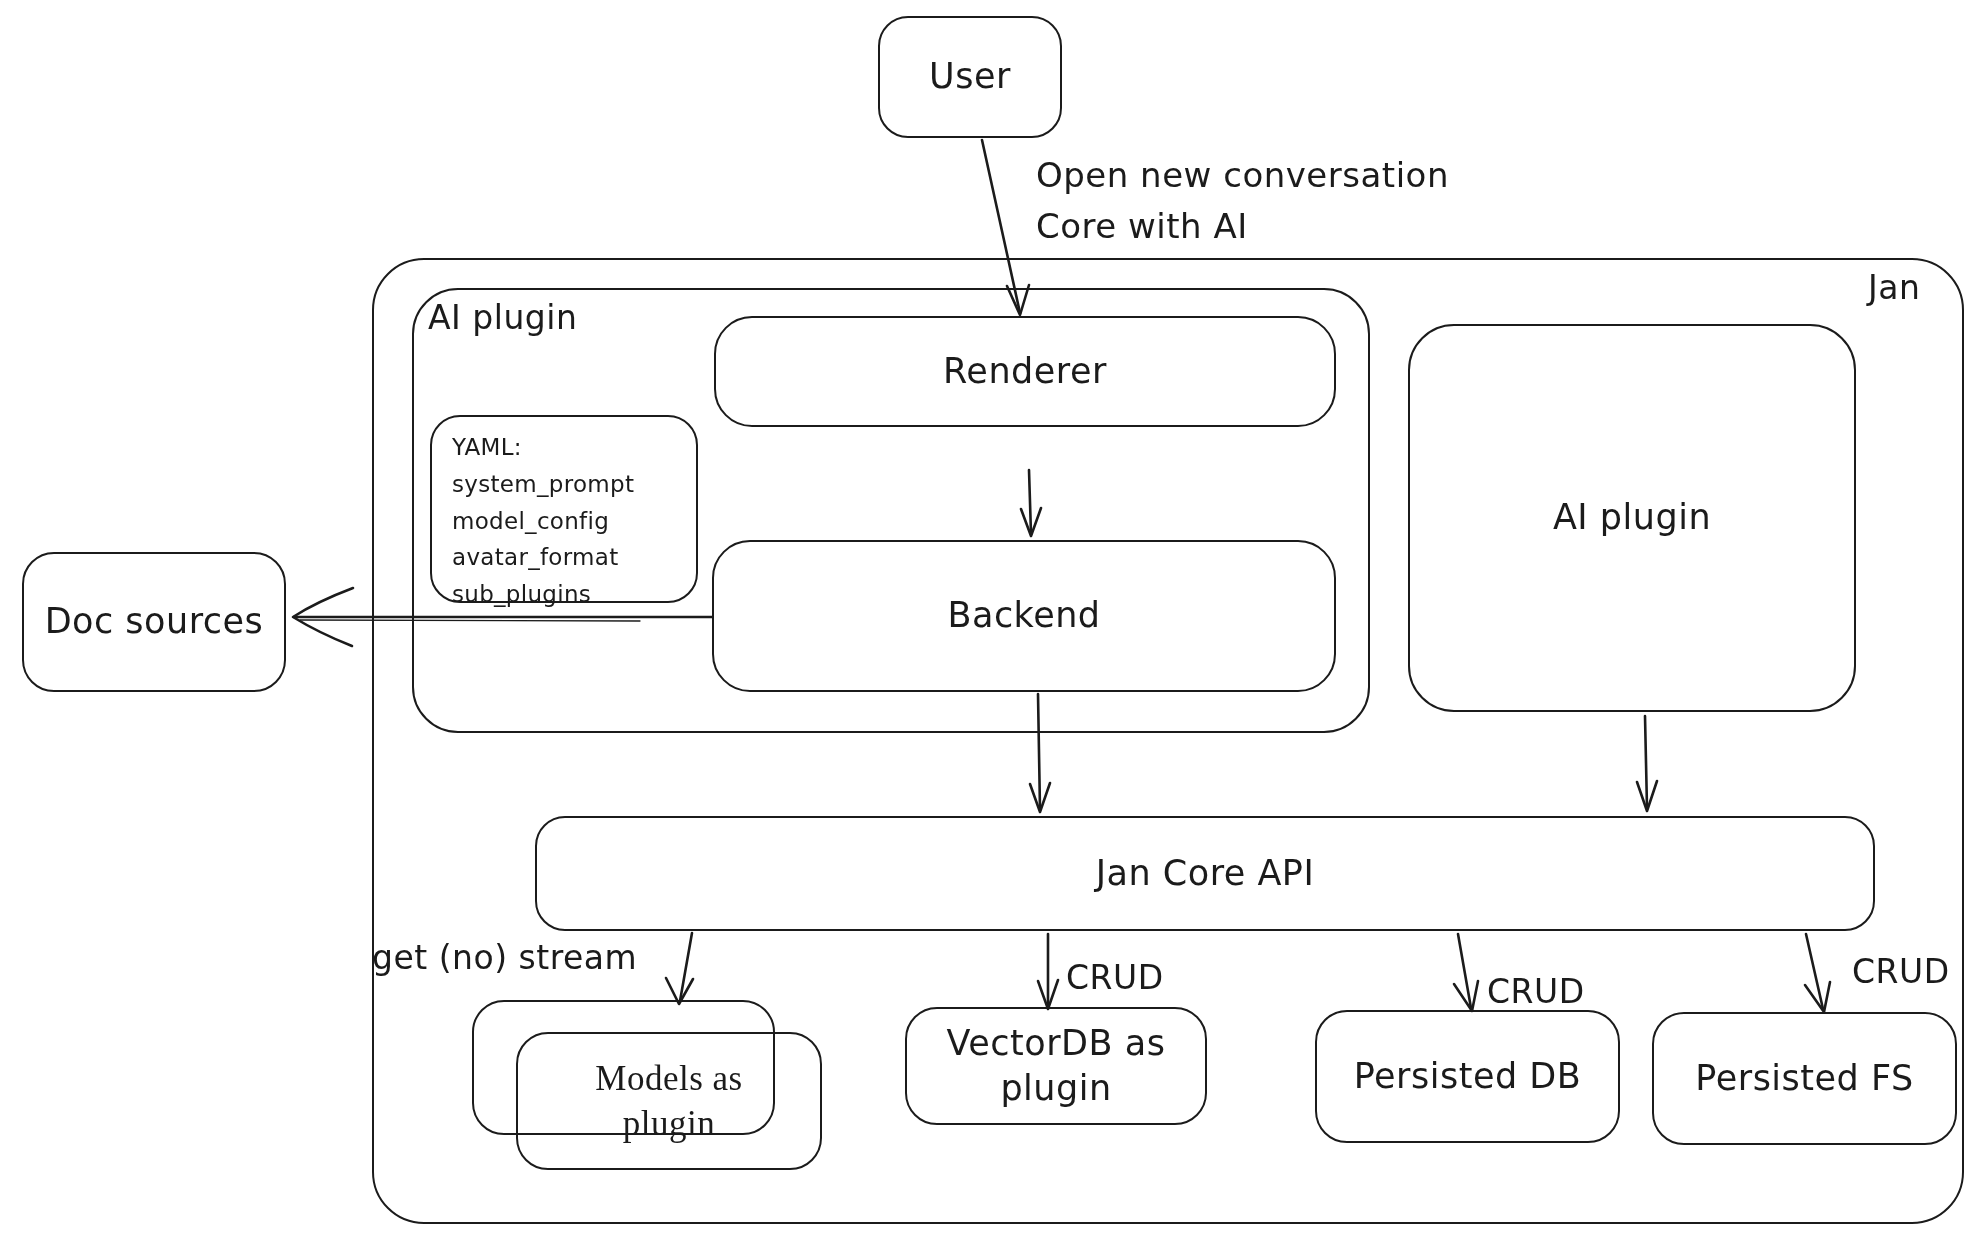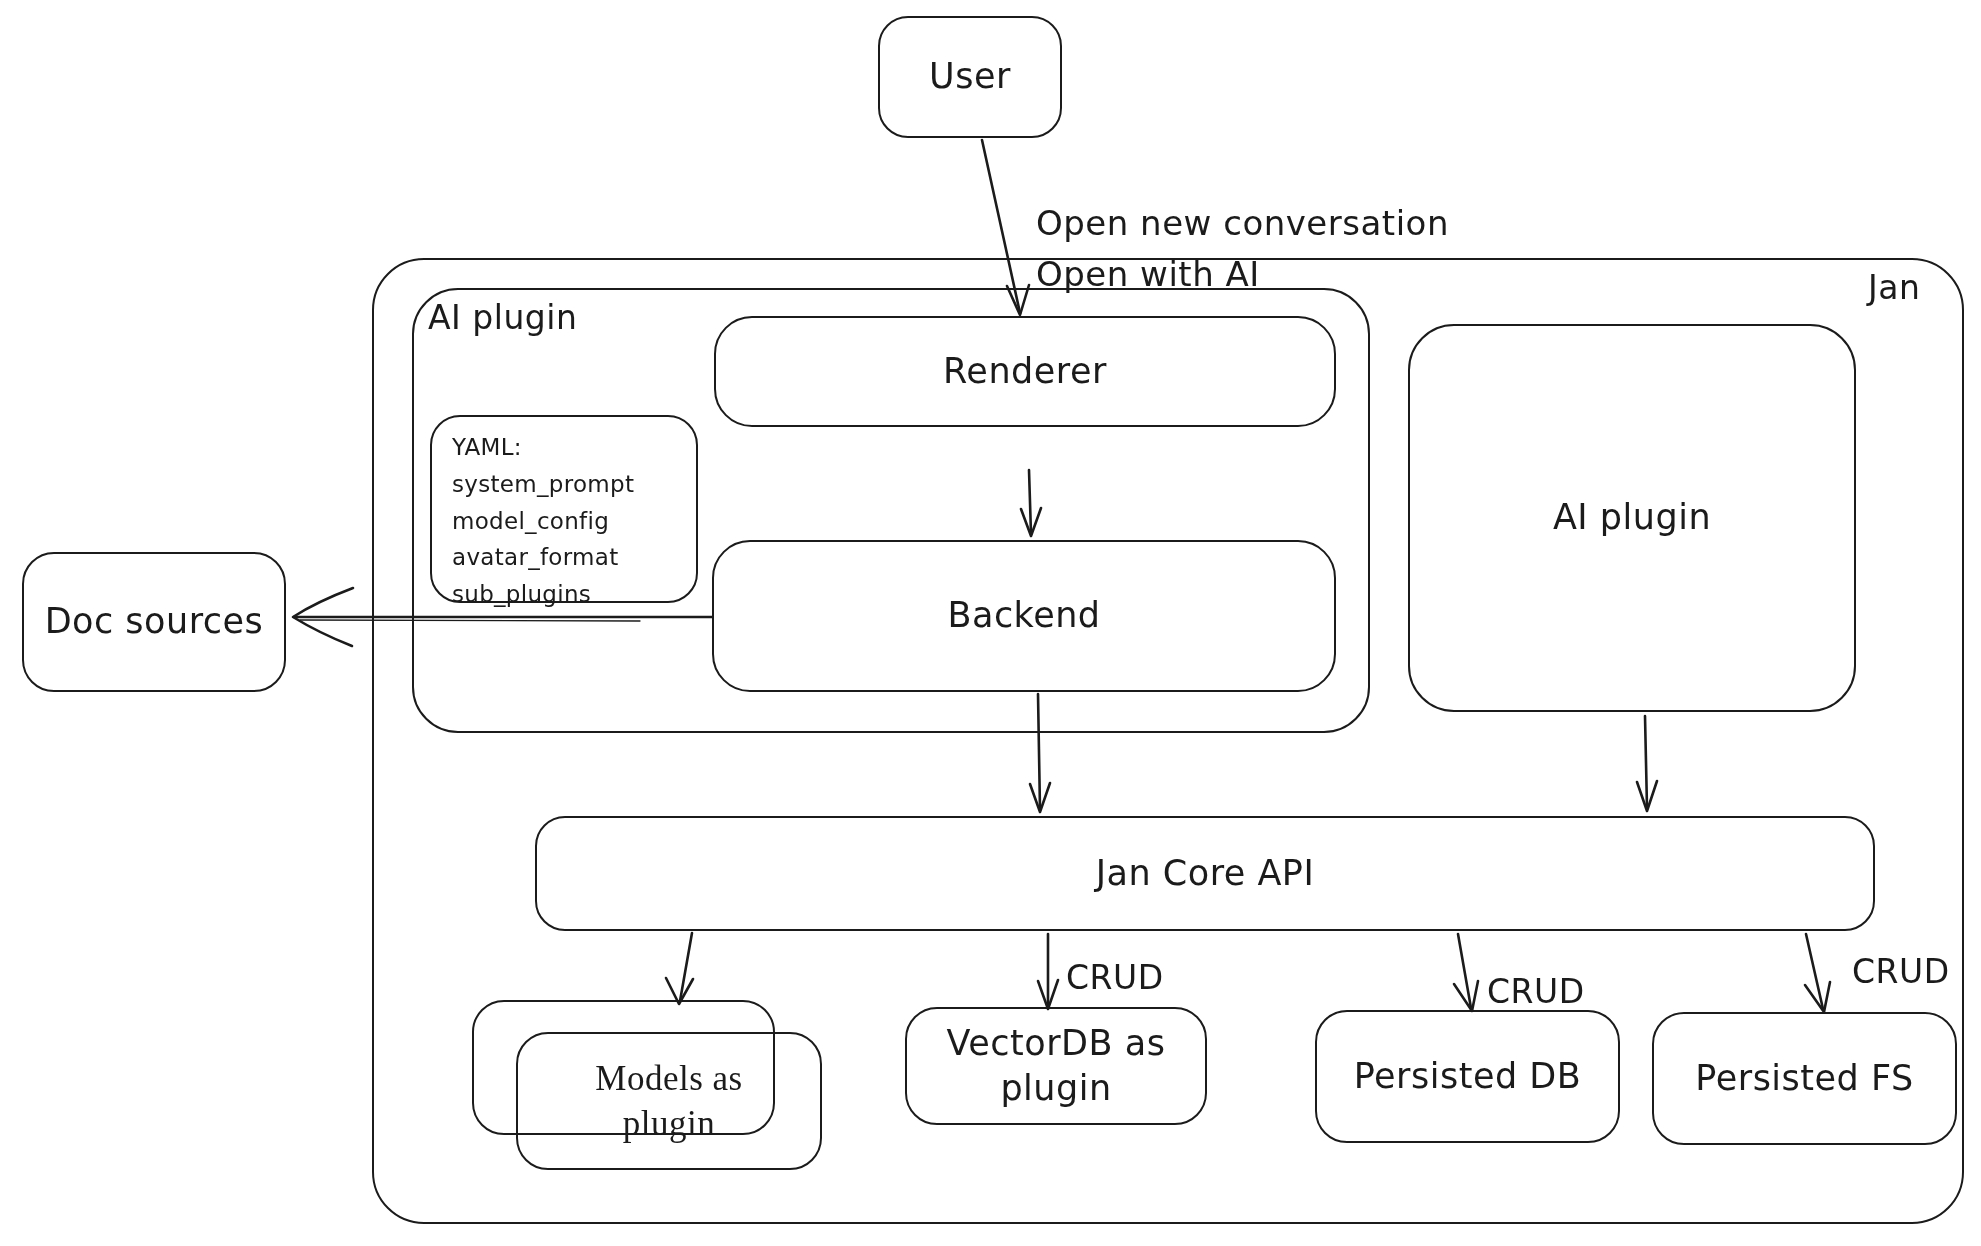--- a/index.html
+++ b/index.html
@@ -109,25 +109,26 @@
   </div>
 
   <div class="box" style="left:1315px;top:1010px;width:305px;height:133px;border-radius:32px;">
     <span class="node-label">Persisted DB</span>
   </div>
 
   <div class="box" style="left:1652px;top:1012px;width:305px;height:133px;border-radius:32px;">
     <span class="node-label">Persisted FS</span>
   </div>
 
-  <div class="floating-label" style="left:1036px;top:150px;font-size:34px;line-height:51px;margin-top:48px;">
+  <div class="floating-label" style="left:1036px;top:150px;font-size:34px;line-height:51px;">
     <div>Open new conversation</div>
-    <div>Open with AI</div>
+    <div>Core with AI</div>
   </div>
 
+  <div class="floating-label" style="left:372px;top:938px;">get (no) stream</div>
 
   <div class="floating-label" style="left:1066px;top:958px;">CRUD</div>
 
   <div class="floating-label" style="left:1487px;top:972px;">CRUD</div>
 
   <div class="floating-label" style="left:1852px;top:952px;">CRUD</div>
 
   <svg class="arrow-layer" width="1981" height="1246" viewBox="0 0 1981 1246">
     <g>
       <path d="M 982 140 L 1020 313"></path>

